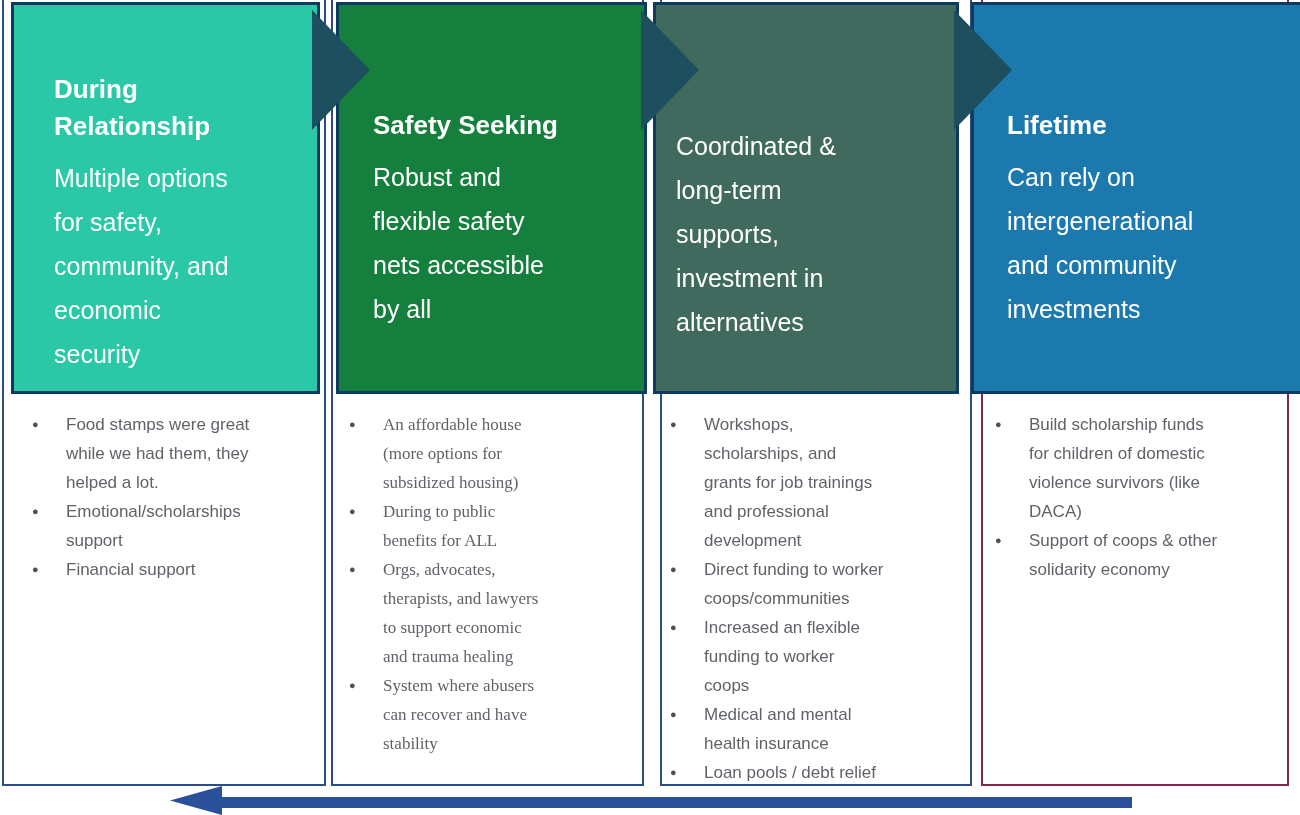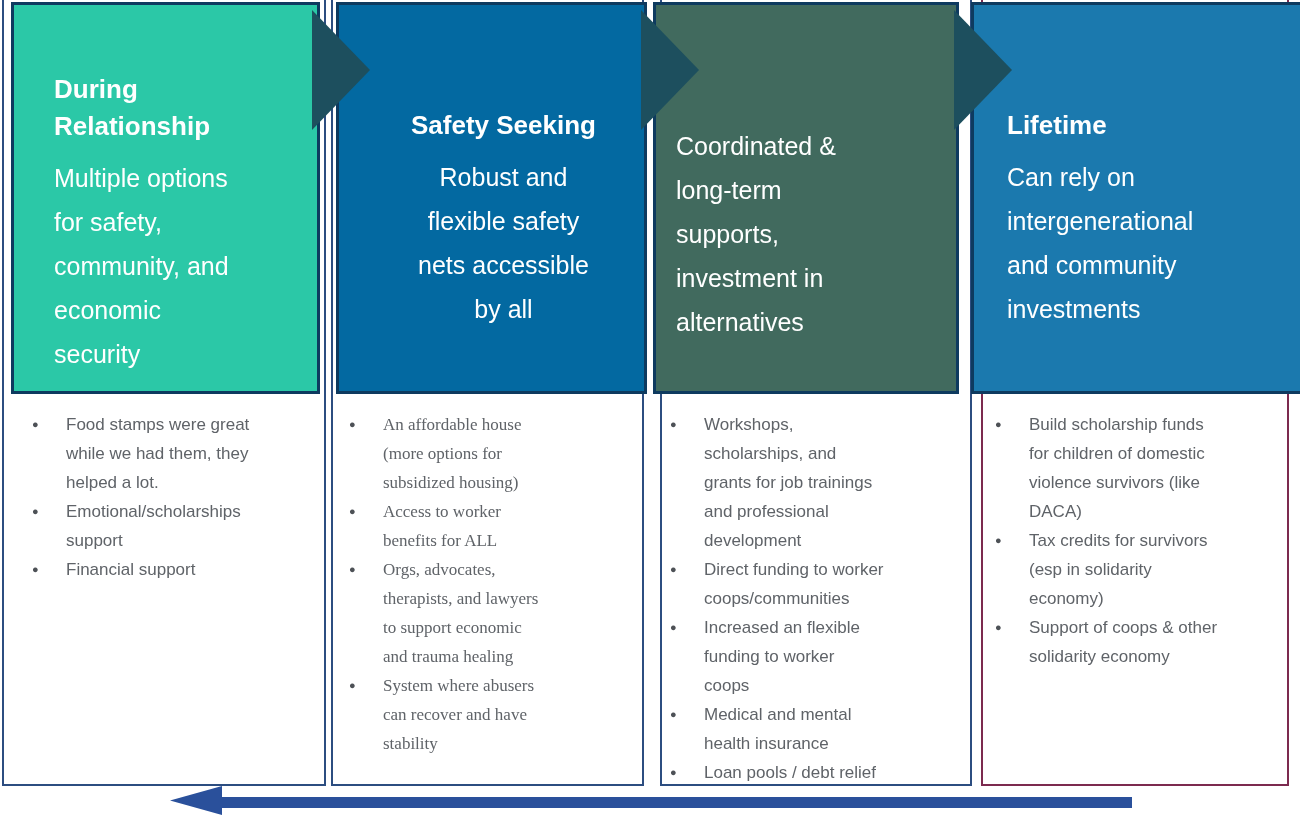--- a/index.html
+++ b/index.html
@@ -86,32 +86,32 @@
 security</div>
     </div>
   </section>
 
   <section class="col c2">
     <div class="listbox" style="border-color: rgb(44, 77, 128);">
       <ul class="bullets" style="color: rgb(95, 99, 104);">
           <li class="pre">An affordable house
 (more options for
 subsidized housing)</li>
-          <li class="pre">Access to worker
+          <li class="pre">During to public
 benefits for ALL</li>
           <li class="pre">Orgs, advocates,
 therapists, and lawyers
 to support economic
 and trauma healing</li>
           <li class="pre">System where abusers
 can recover and have
 stability</li>
         </ul>
     </div>
-    <div class="hdr" style="background: #0369a1; border-color: rgb(14, 58, 95); color: rgb(255, 255, 255); text-align: center;">
+    <div class="hdr" style="background: #15803d; border-color: rgb(14, 58, 95); color: rgb(255, 255, 255);">
       <div class="hdr-title pre">Safety Seeking</div>
       <div class="hdr-sub pre">Robust and
 flexible safety
 nets accessible
 by all</div>
     </div>
   </section>
 
   <section class="col c3">
     <div class="listbox" style="border-color: rgb(44, 77, 128);">
@@ -140,23 +140,20 @@
     </div>
   </section>
 
   <section class="col c4">
     <div class="listbox" style="border-color: rgb(124, 42, 79);">
       <ul class="bullets" style="color: rgb(95, 99, 104);">
           <li class="pre">Build scholarship funds
 for children of domestic
 violence survivors (like
 DACA)</li>
-          <li class="pre">Tax credits for survivors
-(esp in solidarity
-economy)</li>
           <li class="pre">Support of coops &amp; other
 solidarity economy</li>
         </ul>
     </div>
     <div class="hdr" style="background: rgb(27, 121, 174); border-color: rgb(14, 58, 95); color: rgb(255, 255, 255);">
       <div class="hdr-title pre">Lifetime</div>
       <div class="hdr-sub pre">Can rely on
 intergenerational
 and community
 investments</div>

